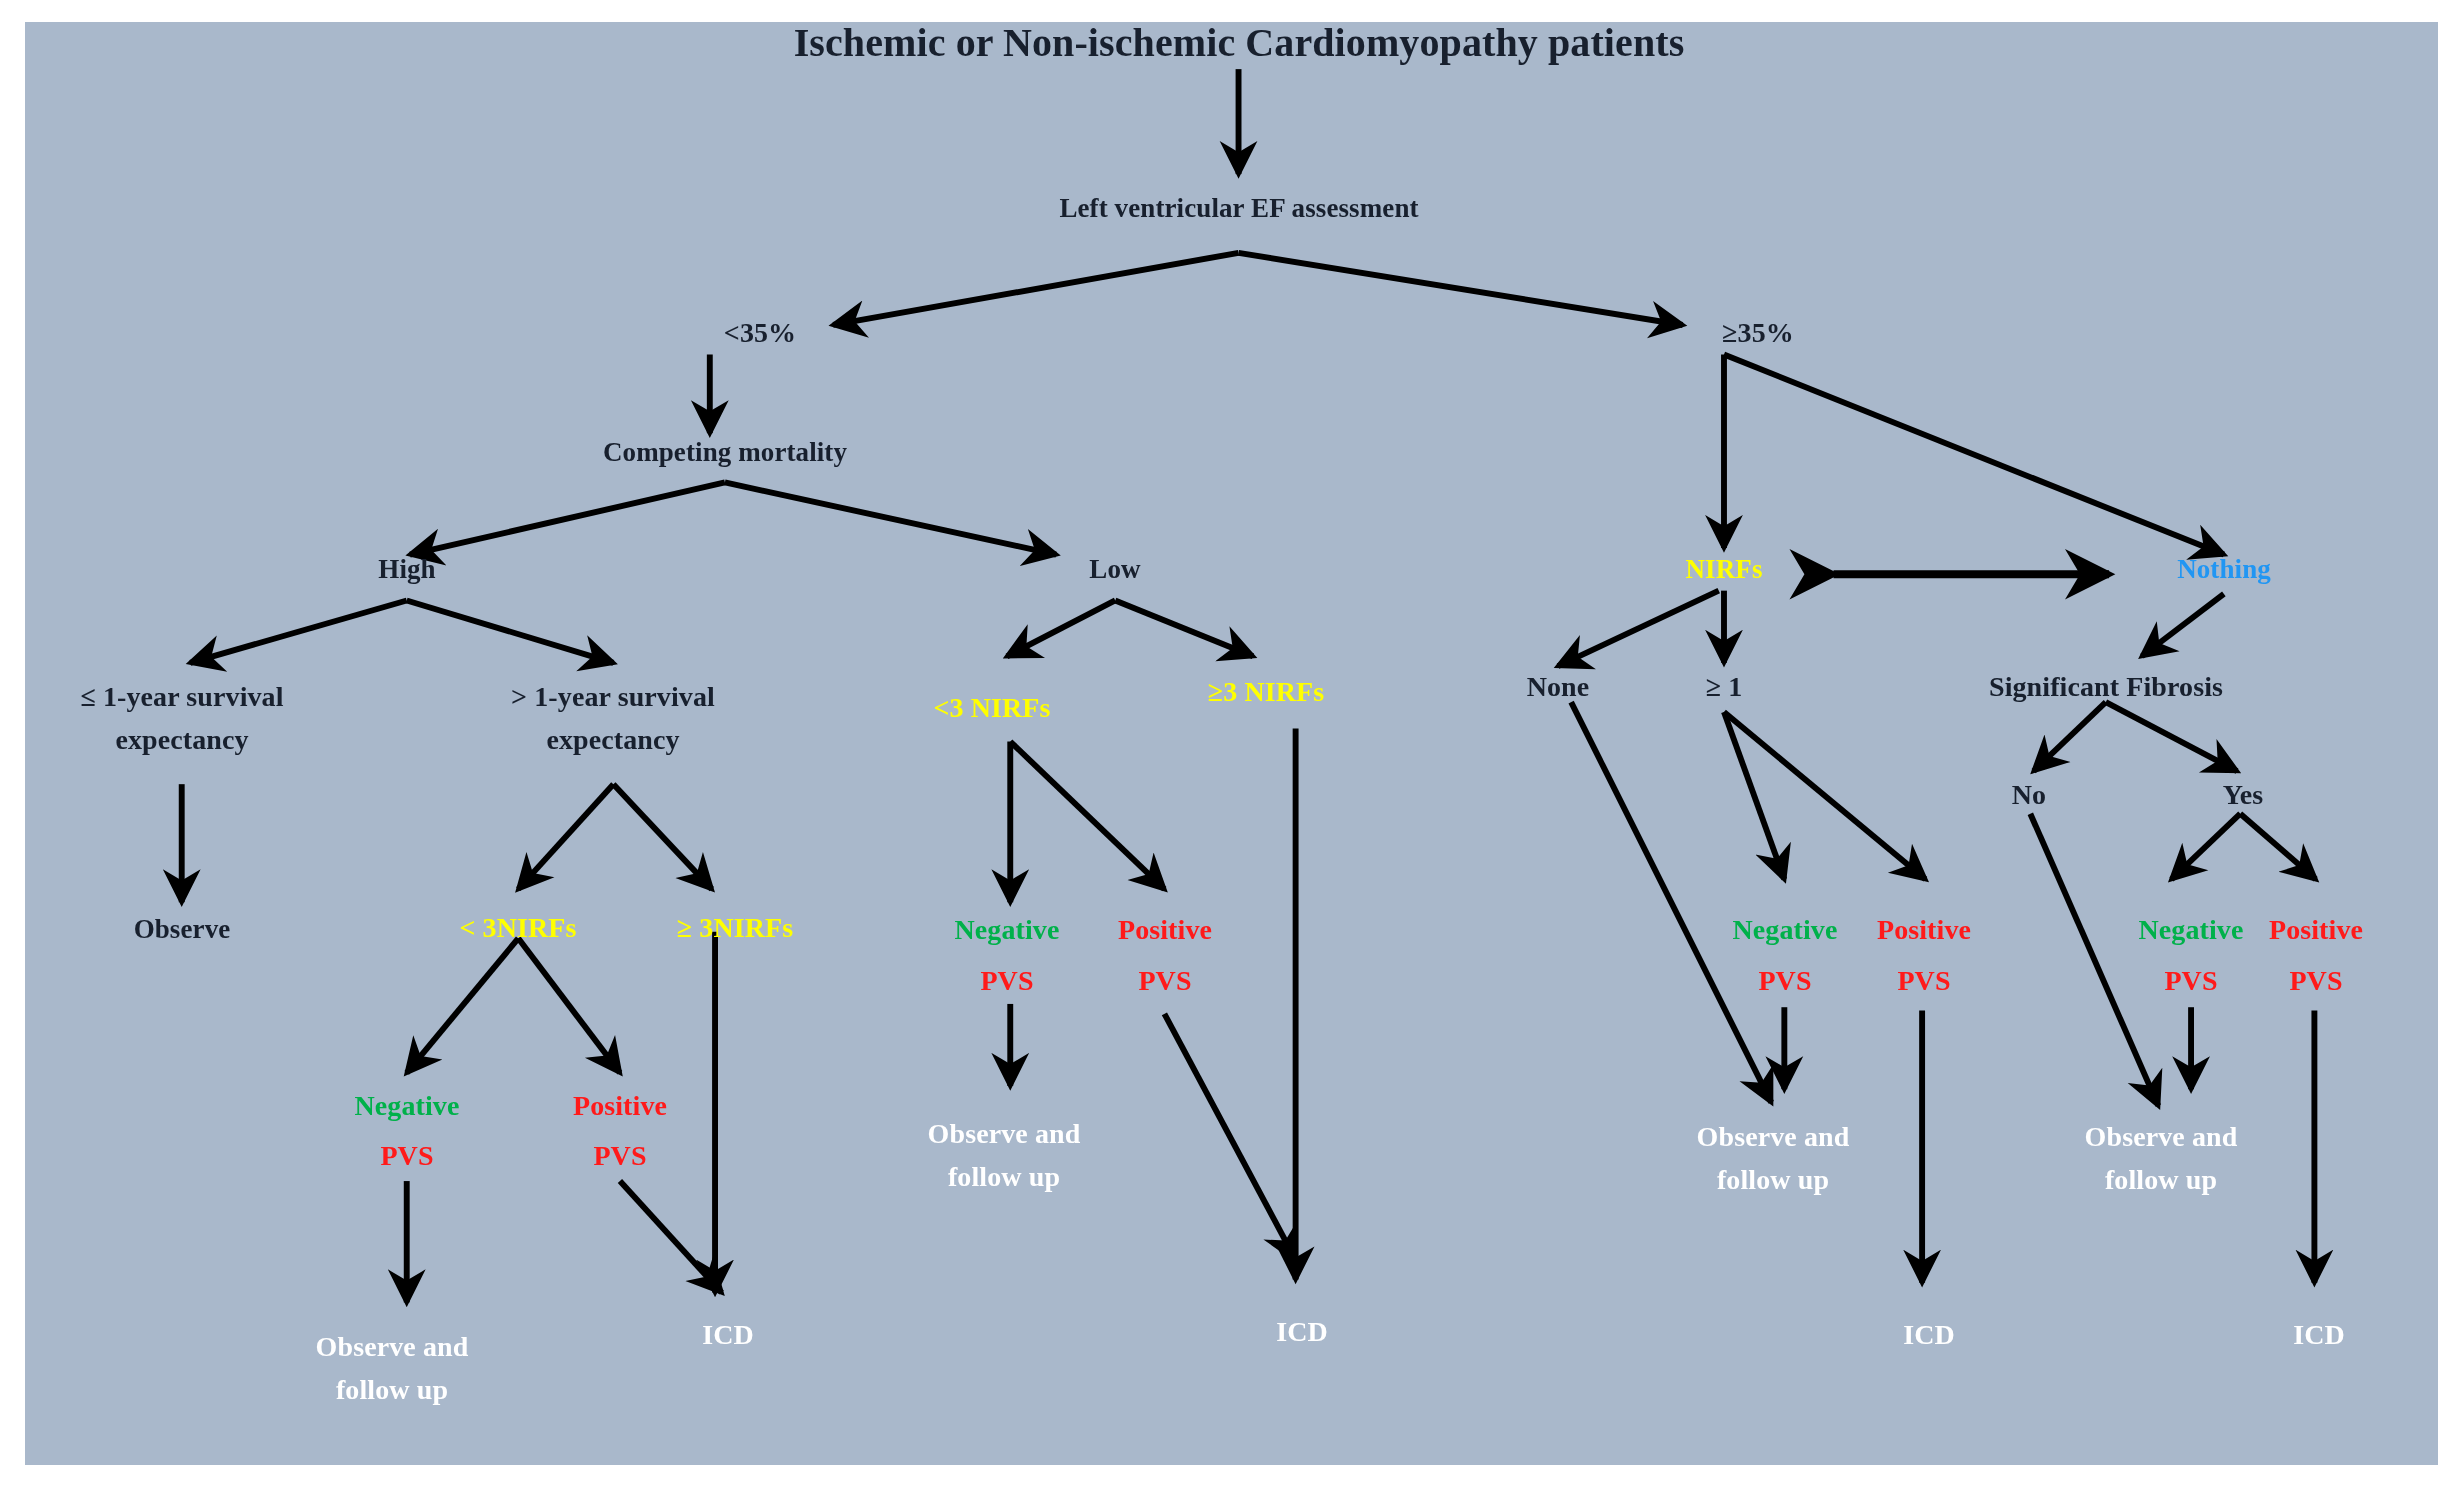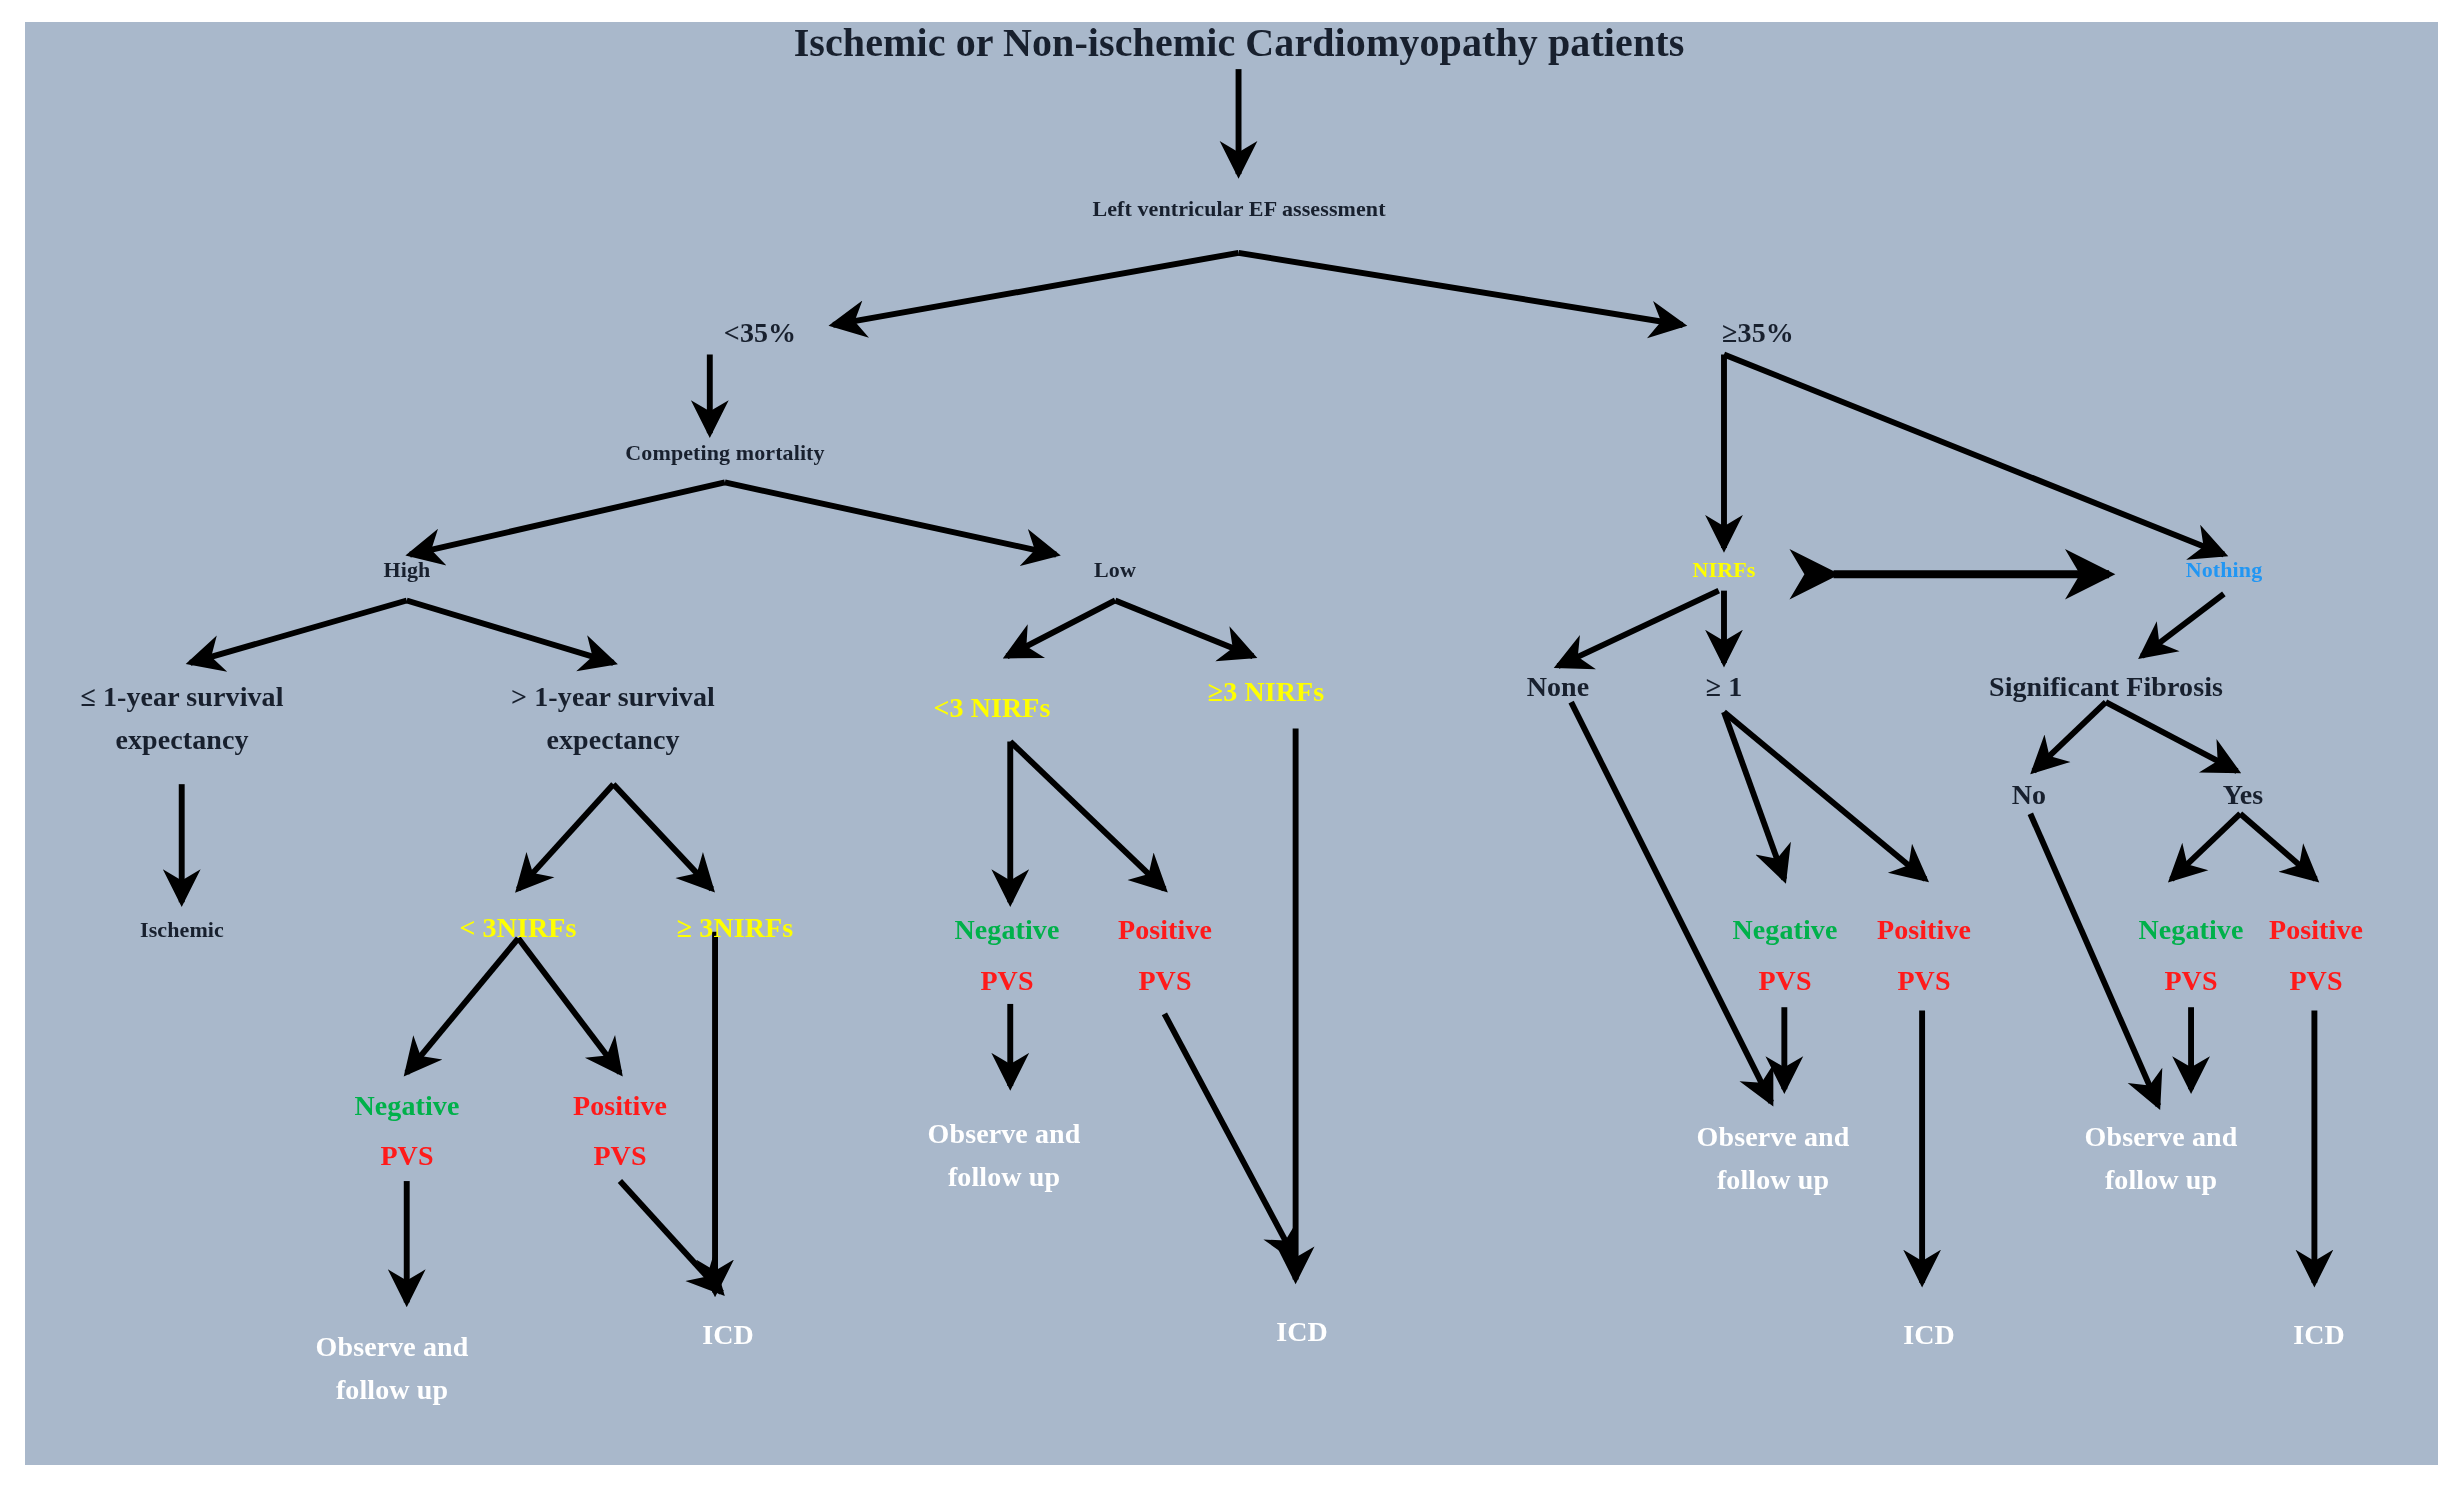--- a/index.html
+++ b/index.html
@@ -38,21 +38,21 @@
     letter-spacing: 0.1px;
   }
   .t-dark   { color: #18202e; }
   .t-yellow { color: #ffff00; }
   .t-cyan   { color: #2196f3; }
   .t-green  { color: #00b14a; }
   .t-red    { color: #ff1a1a; }
   .t-white  { color: #ffffff; }
 
   .fs-title { font-size: 40px; }
-  .fs-lg    { font-size: 22px; }
+  .fs-lg    { font-size: 27px; }
   .fs-md    { font-size: 28px; }
 </style>
 </head>
 <body>
 
 <div id="panel"></div>
 
 <svg id="svg-layer" viewBox="0 0 3753 2266" xmlns="http://www.w3.org/2000/svg">
   <defs>
     <marker id="ah" markerWidth="7" markerHeight="7" refX="5.6" refY="3.5" orient="auto" markerUnits="strokeWidth">
@@ -160,21 +160,21 @@
 <div class="node fs-lg t-dark" style="left:407px;top:570px;">High</div>
 
 <div class="node fs-lg t-dark" style="left:1115px;top:570px;">Low</div>
 
 <div class="node fs-md t-dark" style="left:182px;top:718px;">≤ 1-year survival
 expectancy</div>
 
 <div class="node fs-md t-dark" style="left:613px;top:718px;font-family:Liberation Serif, serif;">&gt; 1-year survival
 expectancy</div>
 
-<div class="node fs-lg t-dark" style="left:182px;top:930px;">Ischemic</div>
+<div class="node fs-lg t-dark" style="left:182px;top:930px;">Observe</div>
 
 <div class="node fs-md t-yellow" style="left:518px;top:928px;">&lt; 3NIRFs</div>
 
 <div class="node fs-md t-yellow" style="left:735px;top:928px;">≥ 3NIRFs</div>
 
 <div class="node fs-md t-green" style="left:407px;top:1106px;">Negative</div>
 <div class="node fs-md t-red" style="left:407px;top:1156px;">PVS</div>
 
 <div class="node fs-md t-red" style="left:620px;top:1106px;">Positive</div>
 <div class="node fs-md t-red" style="left:620px;top:1156px;">PVS</div>

